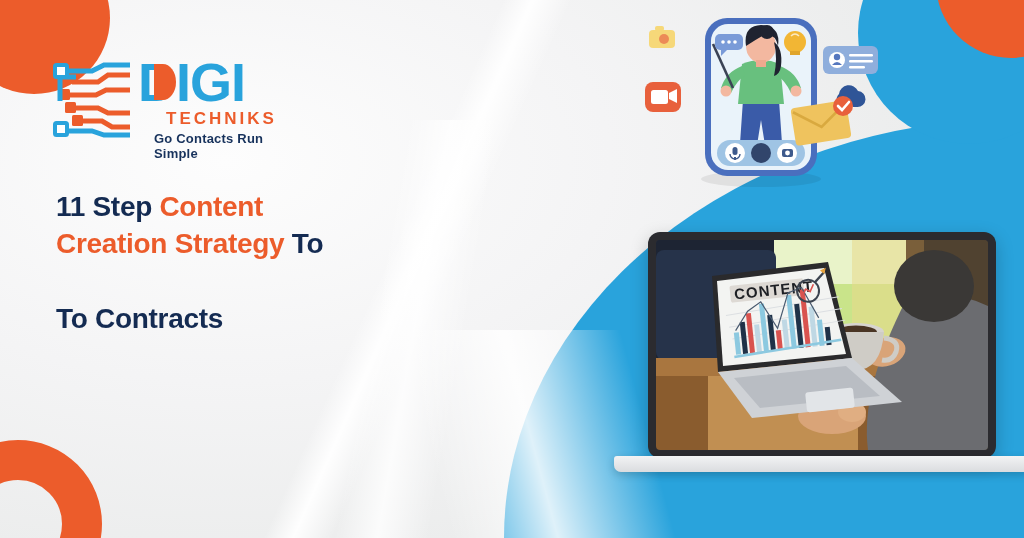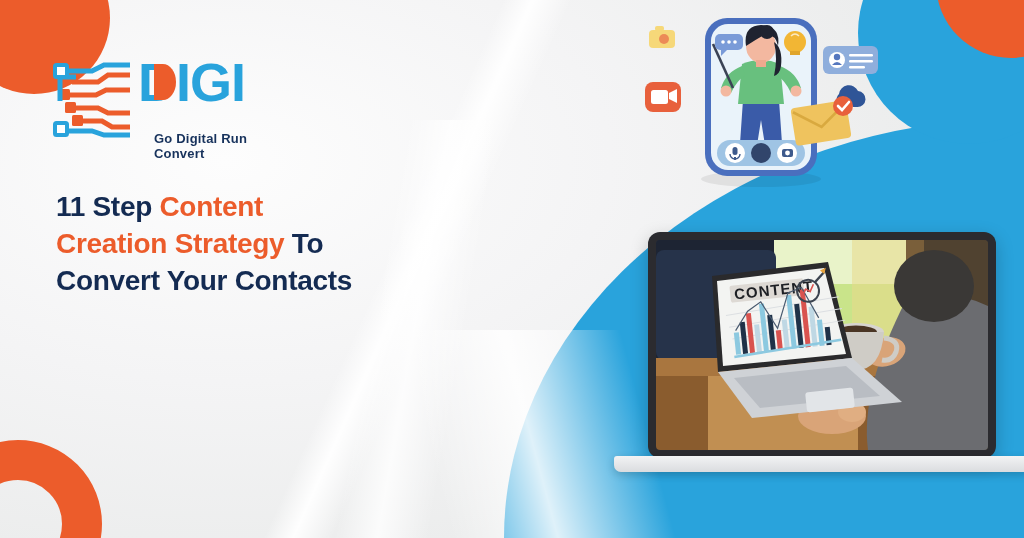--- a/index.html
+++ b/index.html
@@ -149,27 +149,29 @@
     </svg>
 
     <div id="logo-wordmark">
       <span class="d-letter" style="position:relative;display:inline-block;">
         <span style="color:#29A3DC;">D</span>
         <span aria-hidden="true" style="position:absolute;left:16px;top:9px;width:22px;height:36px;
               background:#EC5C2B;border-radius:0 60% 60% 0 / 0 50% 50% 0;"></span>
       </span><span>IGI</span>
     </div>
 
-    <div id="logo-tagline">Go Digital Run Convert</div>
+    <div id="logo-sub">TECHNIKS</div>
+    <div id="logo-tagline">Go Contacts Run Simple</div>
   </div>
 
   <h1 id="headline">
     <span>11 Step </span><span class="hl-accent">Content</span><br>
     <span class="hl-accent">Creation Strategy</span><span> To</span><br>
-    <span>Convert Your Contacts</span><br>
+    <br>
+    <span>To Contracts</span>
   </h1>
 
   <div id="phone-illustration">
     <svg width="235" height="182" viewBox="0 0 235 182" aria-hidden="true">
 
       <ellipse cx="118" cy="171" rx="60" ry="8" fill="#000" opacity=".07"></ellipse>
 
       <rect x="62" y="10" width="112" height="158" rx="22" fill="#4A6FBE"></rect>
       <rect x="68" y="16" width="100" height="146" rx="17" fill="#EAF3FA"></rect>
 

